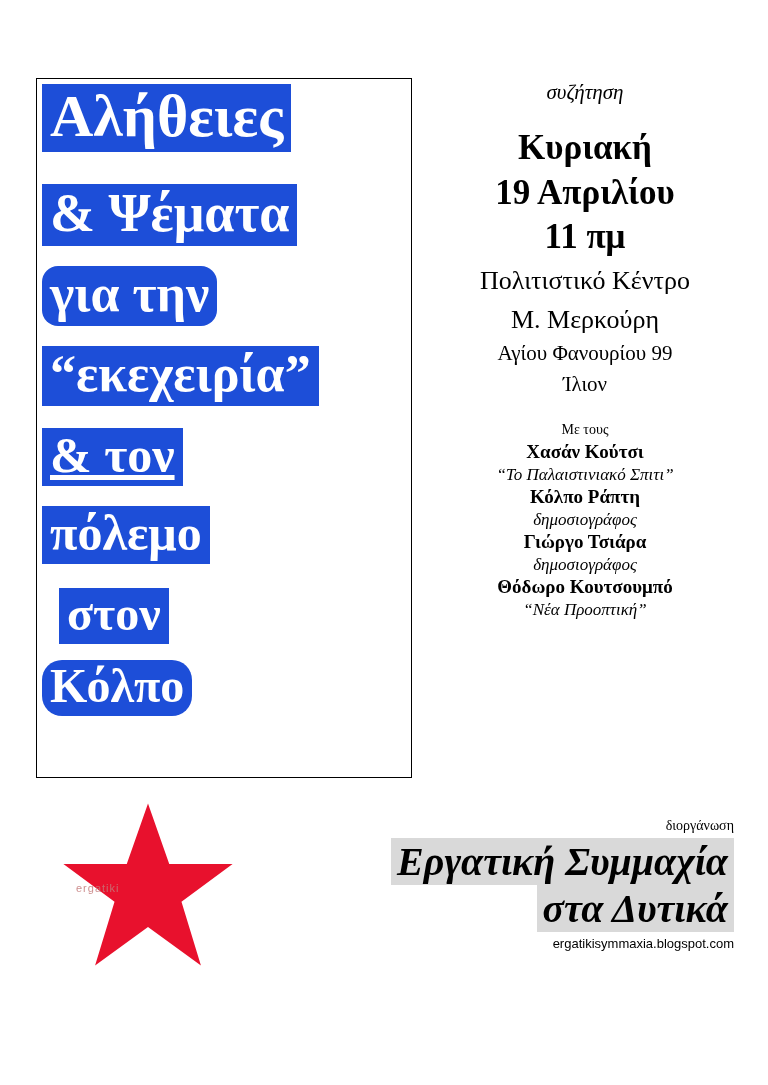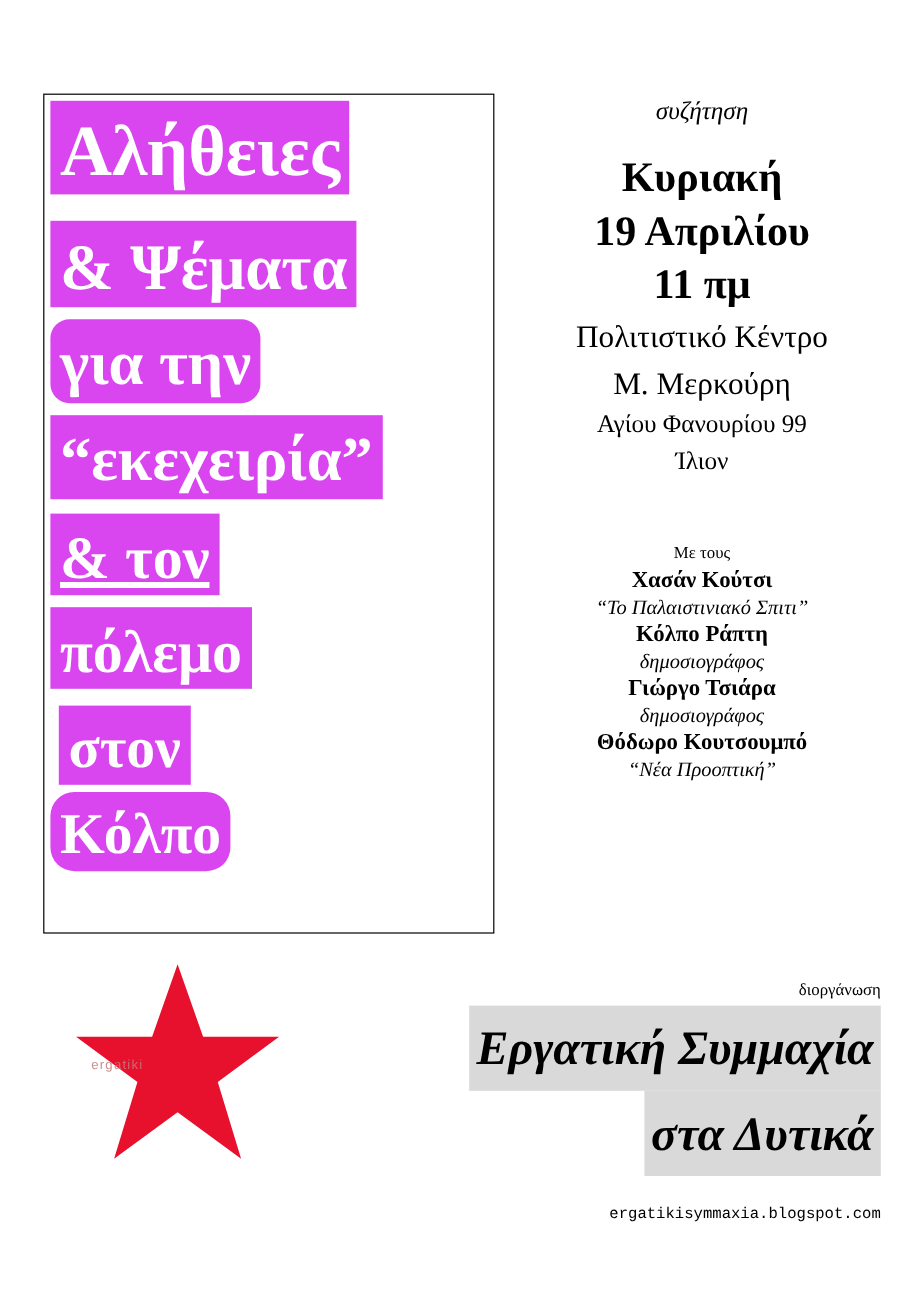--- a/index.html
+++ b/index.html
@@ -29,36 +29,36 @@
   }
   .headline-stack {
     position: absolute;
     left: 38px;
     top: 80px;
     width: 380px;
     height: 700px;
   }
   .hl {
     display: inline-block;
-    background: #d946ef;
+    background: #1d4ed8;
     color: #ffffff;
     font-family: "Liberation Serif", serif;
     font-weight: bold;
     line-height: 1.0;
-    padding: 12px 8px 6px 8px;
+    padding: 2px 8px 6px 8px;
     white-space: nowrap;
     position: absolute;
   }
   .hl-1 { left: 4px;  top: 4px;   font-size: 60px; }
   .hl-2 { left: 4px;  top: 104px; font-size: 54px; }
   .hl-3 { left: 4px;  top: 186px; font-size: 52px; border-radius: 16px; }
   .hl-4 { left: 4px;  top: 266px; font-size: 52px; }
   .hl-5 { left: 4px;  top: 348px; font-size: 50px; text-decoration: underline; }
   .hl-6 { left: 4px;  top: 426px; font-size: 50px; }
-  .hl-7 { left: 11px;  top: 508px; font-size: 48px; text-align: center; }
+  .hl-7 { left: 21px;  top: 508px; font-size: 48px; text-align: center; }
   .hl-8 { left: 4px;  top: 580px; font-size: 48px; border-radius: 20px; }
 
   
   .right-col {
     position: absolute;
     left: 430px;
     top: 80px;
     width: 310px;
     text-align: center;
   }
@@ -78,21 +78,21 @@
     line-height: 1.25;
     margin-top: 6px;
   }
   .address {
     font-size: 21px;
     line-height: 1.28;
     margin-top: 4px;
   }
 
   .speakers {
-    margin-top: 56px;
+    margin-top: 24px;
   }
   .speakers-intro {
     font-size: 14px;
     margin-bottom: 2px;
   }
   .speaker-name {
     font-size: 19px;
     font-weight: bold;
     line-height: 1.25;
   }
@@ -138,27 +138,27 @@
     font-size: 14px;
     margin-bottom: 4px;
   }
   .org-line {
     display: inline-block;
     background: #d9d9d9;
     font-size: 40px;
     font-weight: bold;
     font-style: italic;
     line-height: 1.18;
-    padding: 12px 6px;
+    padding: 0 6px;
     white-space: nowrap;
   }
   .org-url {
     font-size: 13px;
-    margin-top: 24px;
-    font-family: Liberation Mono, monospace;
+    margin-top: 4px;
+    font-family: Liberation Sans, sans-serif;
   }
 </style>
 </head>
 <body>
 
 <div class="poster-frame"></div>
 
 <div class="headline-stack">
   <span class="hl hl-1">Αλήθειες</span>
   <span class="hl hl-2">&amp; Ψέματα</span>

